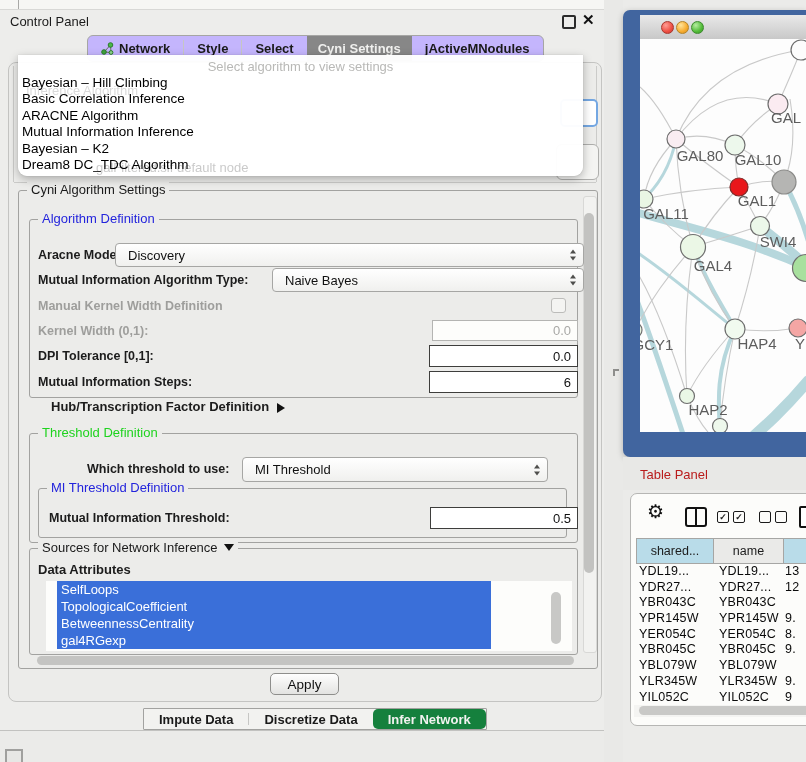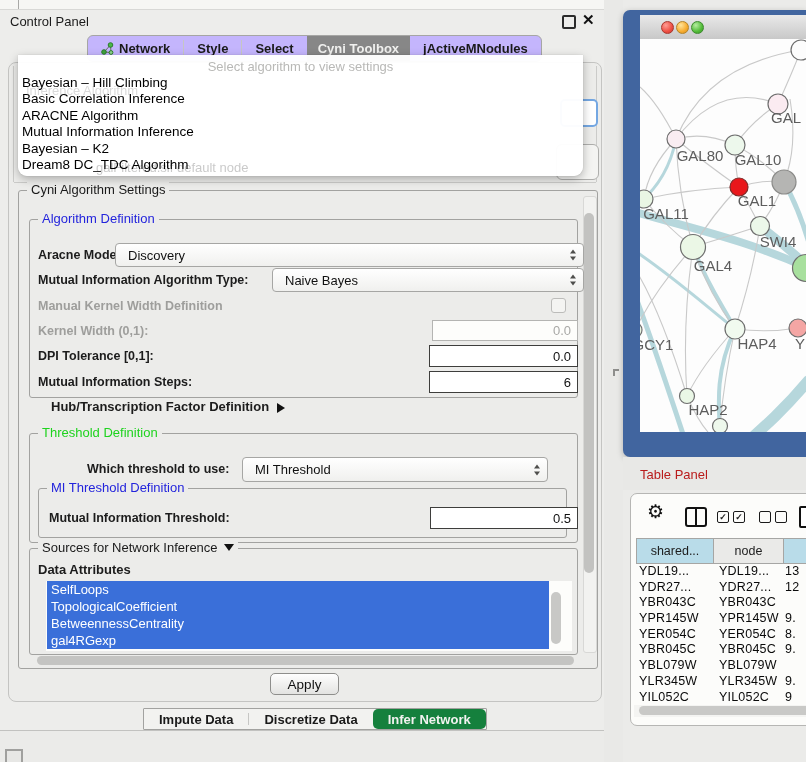--- a/index.html
+++ b/index.html
@@ -117,21 +117,21 @@
     </div>
     <div class="vsep"></div>
     <div class="tab">
         <span>Style</span>
       </div>
     <div class="vsep"></div>
     <div class="tab">
         <span>Select</span>
       </div>
     <div class="tab sel" style="padding:0 11px">
-        <span>Cyni Toolbox</span>
+        <span>Cyni Settings</span>
       </div>
     <div class="tab">
         <span>jActiveMNodules</span>
       </div>
   </div>
 
   <div class="abs outer-panel"></div>
 
   <div class="abs ghostline" style="left:13px;top:66px;width:1px;height:116px"></div>
   <div class="abs ghostline" style="left:596px;top:66px;width:1px;height:116px"></div>
@@ -215,21 +215,21 @@
       </div>
     </div>
 
     <div class="group" style="left:10px;top:357px;width:547px;height:105px">
       <div class="gtitle" style="display:flex;align-items:center">
         <span>Sources for Network Inference</span>
           <span class="tri-down"></span>
       </div>
       <div class="lbl" style="left:8px;top:13px;font-size:13px">Data Attributes</div>
       <div class="attr-list" style="left:16px;top:32px;width:526px;height:70px">
-        <div style="width:502px;margin-left:1px">
+        <div style="width:434px;margin-left:11px">
           <div class="attr-item nw">SelfLoops</div>
           <div class="attr-item nw">TopologicalCoefficient</div>
           <div class="attr-item nw">BetweennessCentrality</div>
           <div class="attr-item nw">gal4RGexp</div>
         </div>
         <div class="scroll-thumb" style="left:505px;top:11px;width:10px;height:52px;background:#c8c8c6"></div>
       </div>
     </div>
 
     <div class="scroll-thumb" style="left:18px;top:465px;width:537px;height:9px;background:#c4c4c2"></div>
@@ -353,21 +353,21 @@
   <div class="gear">⚙</div>
   <div class="split-ico"></div>
   <div class="cb" style="left:86px">✓</div>
   <div class="cb" style="left:102px">✓</div>
   <div class="cb" style="left:128px"></div>
   <div class="cb" style="left:144px"></div>
   <div class="doc-ico"></div>
 
   <div class="thead">
     <div class="th blue">shared...</div>
-    <div class="th gray">node</div>
+    <div class="th gray">name</div>
     <div class="th blue"></div>
   </div>
 
   <div class="trows">
     <div class="trow">
         <div class="td1">YDL19...</div>
         <div class="td2">YDL19...</div>
         <div class="td3">13</div>
       </div>
     <div class="trow">

